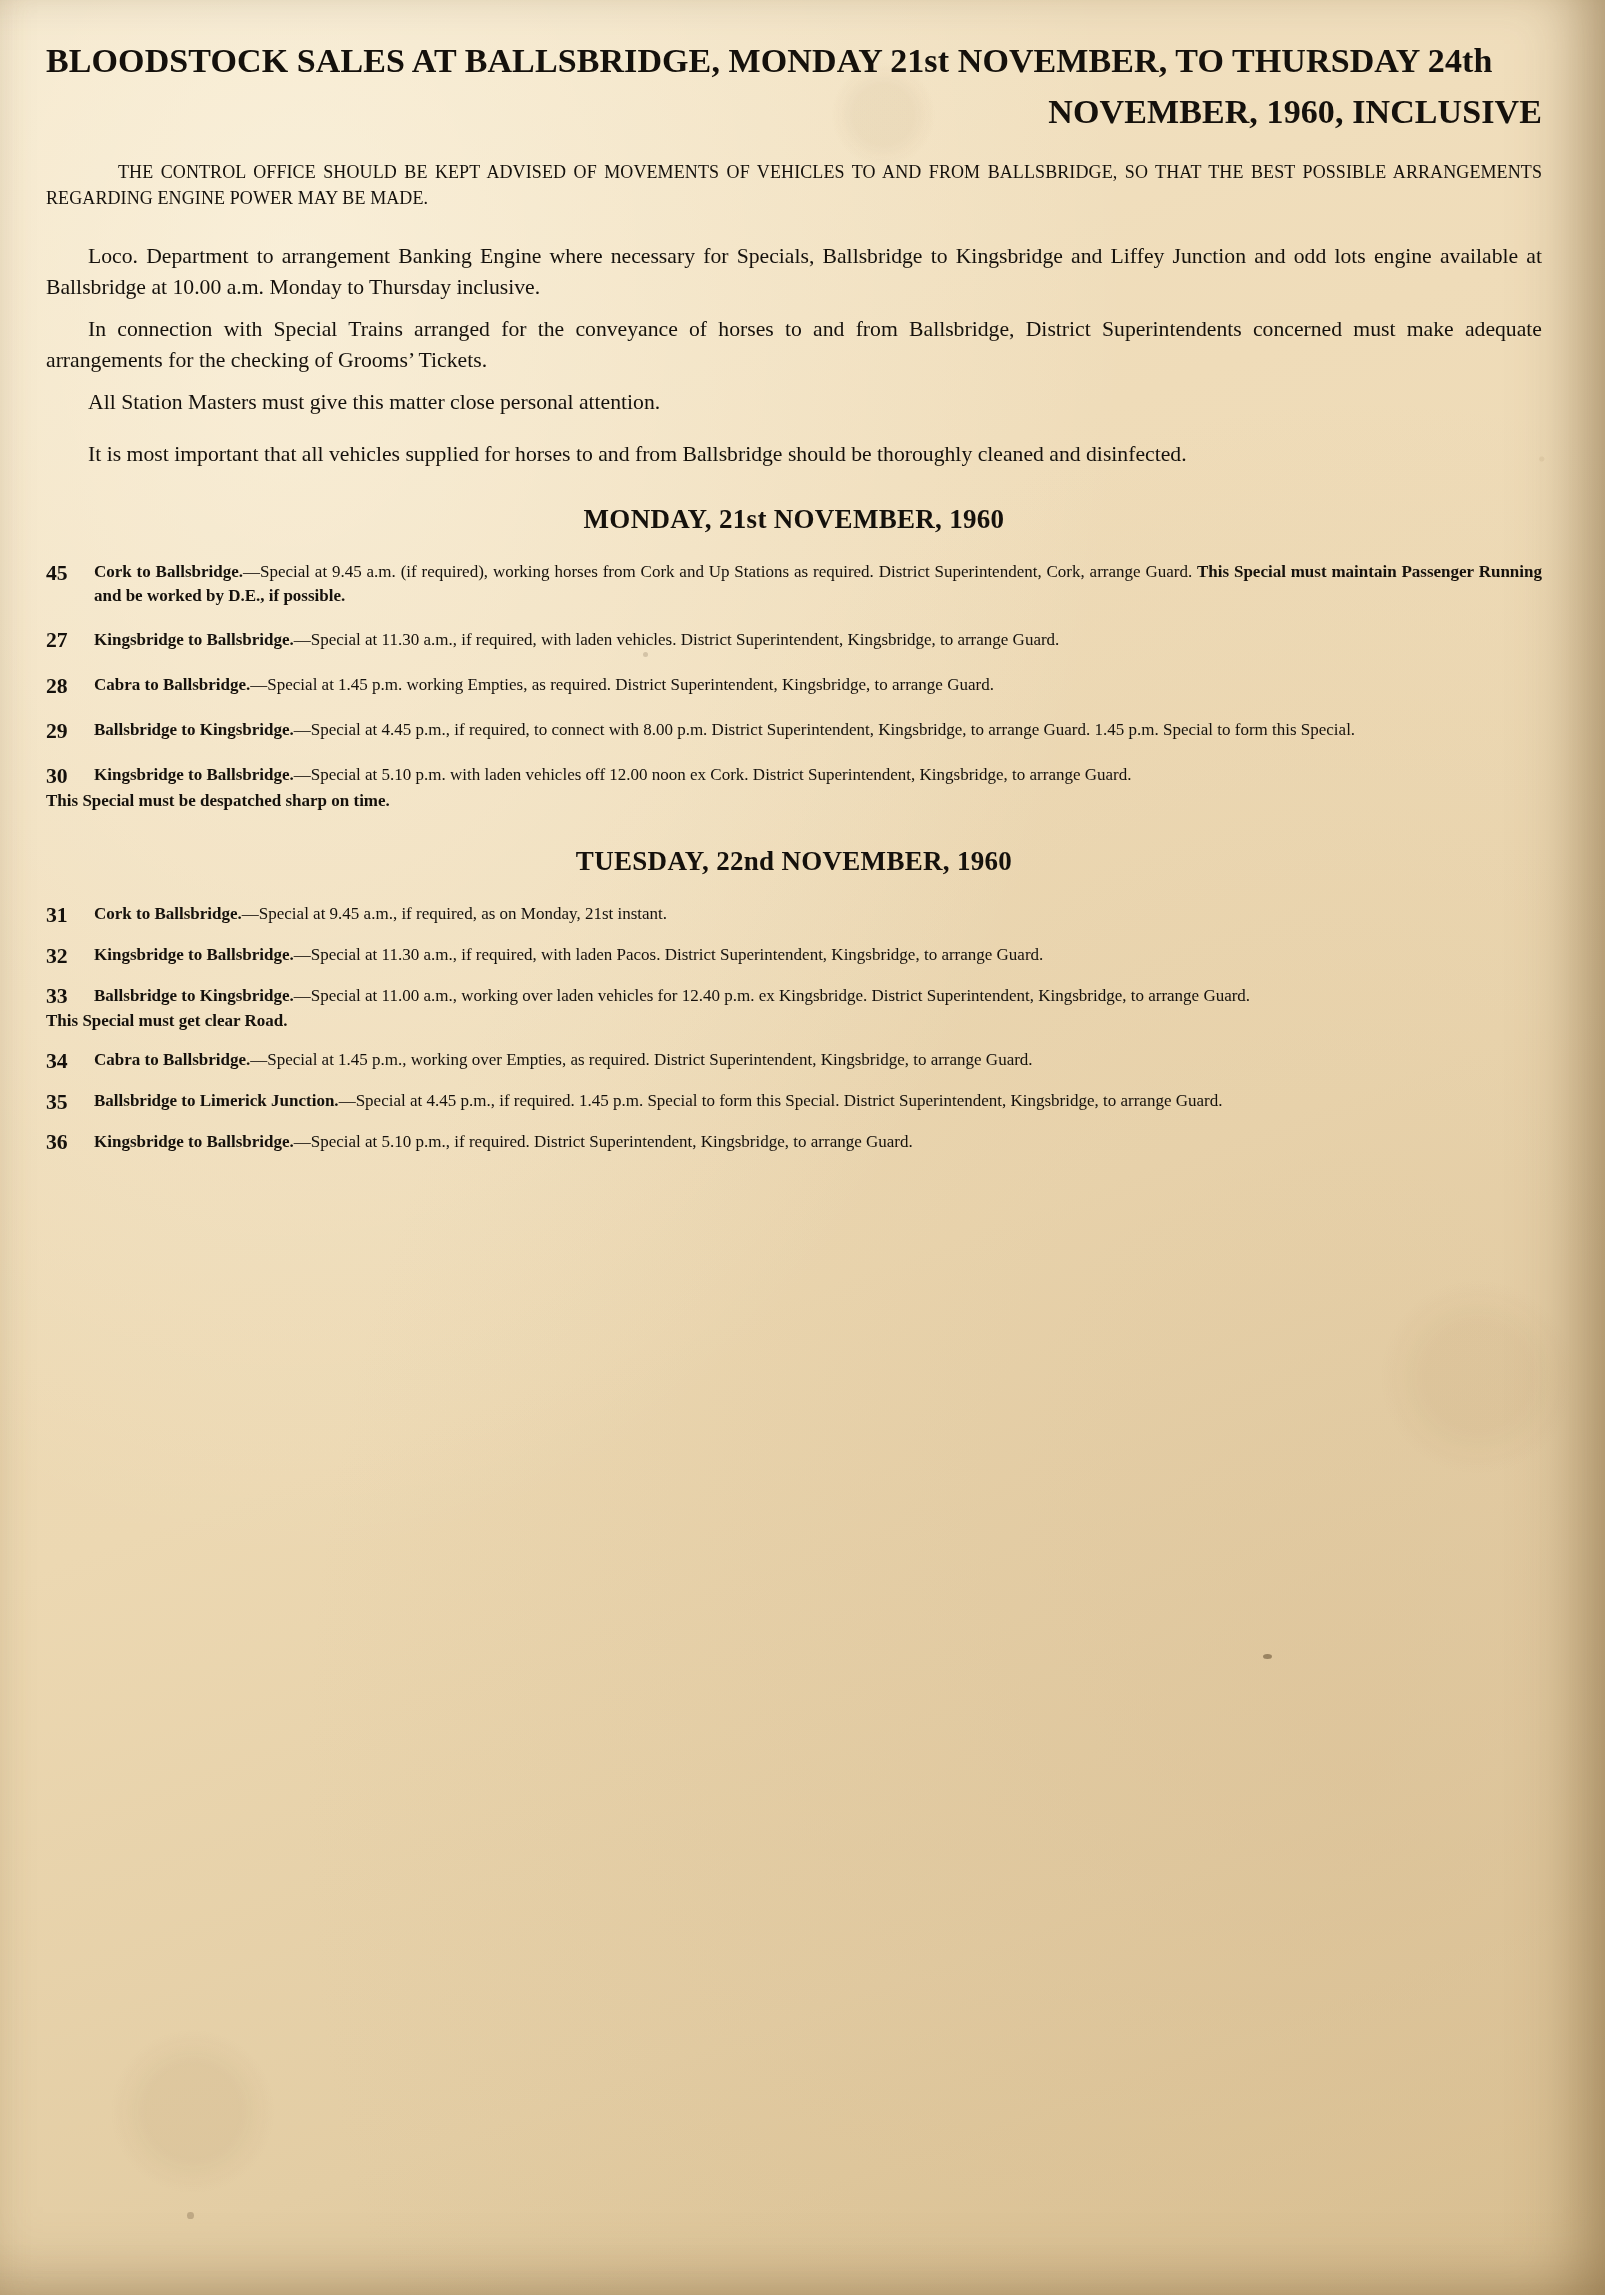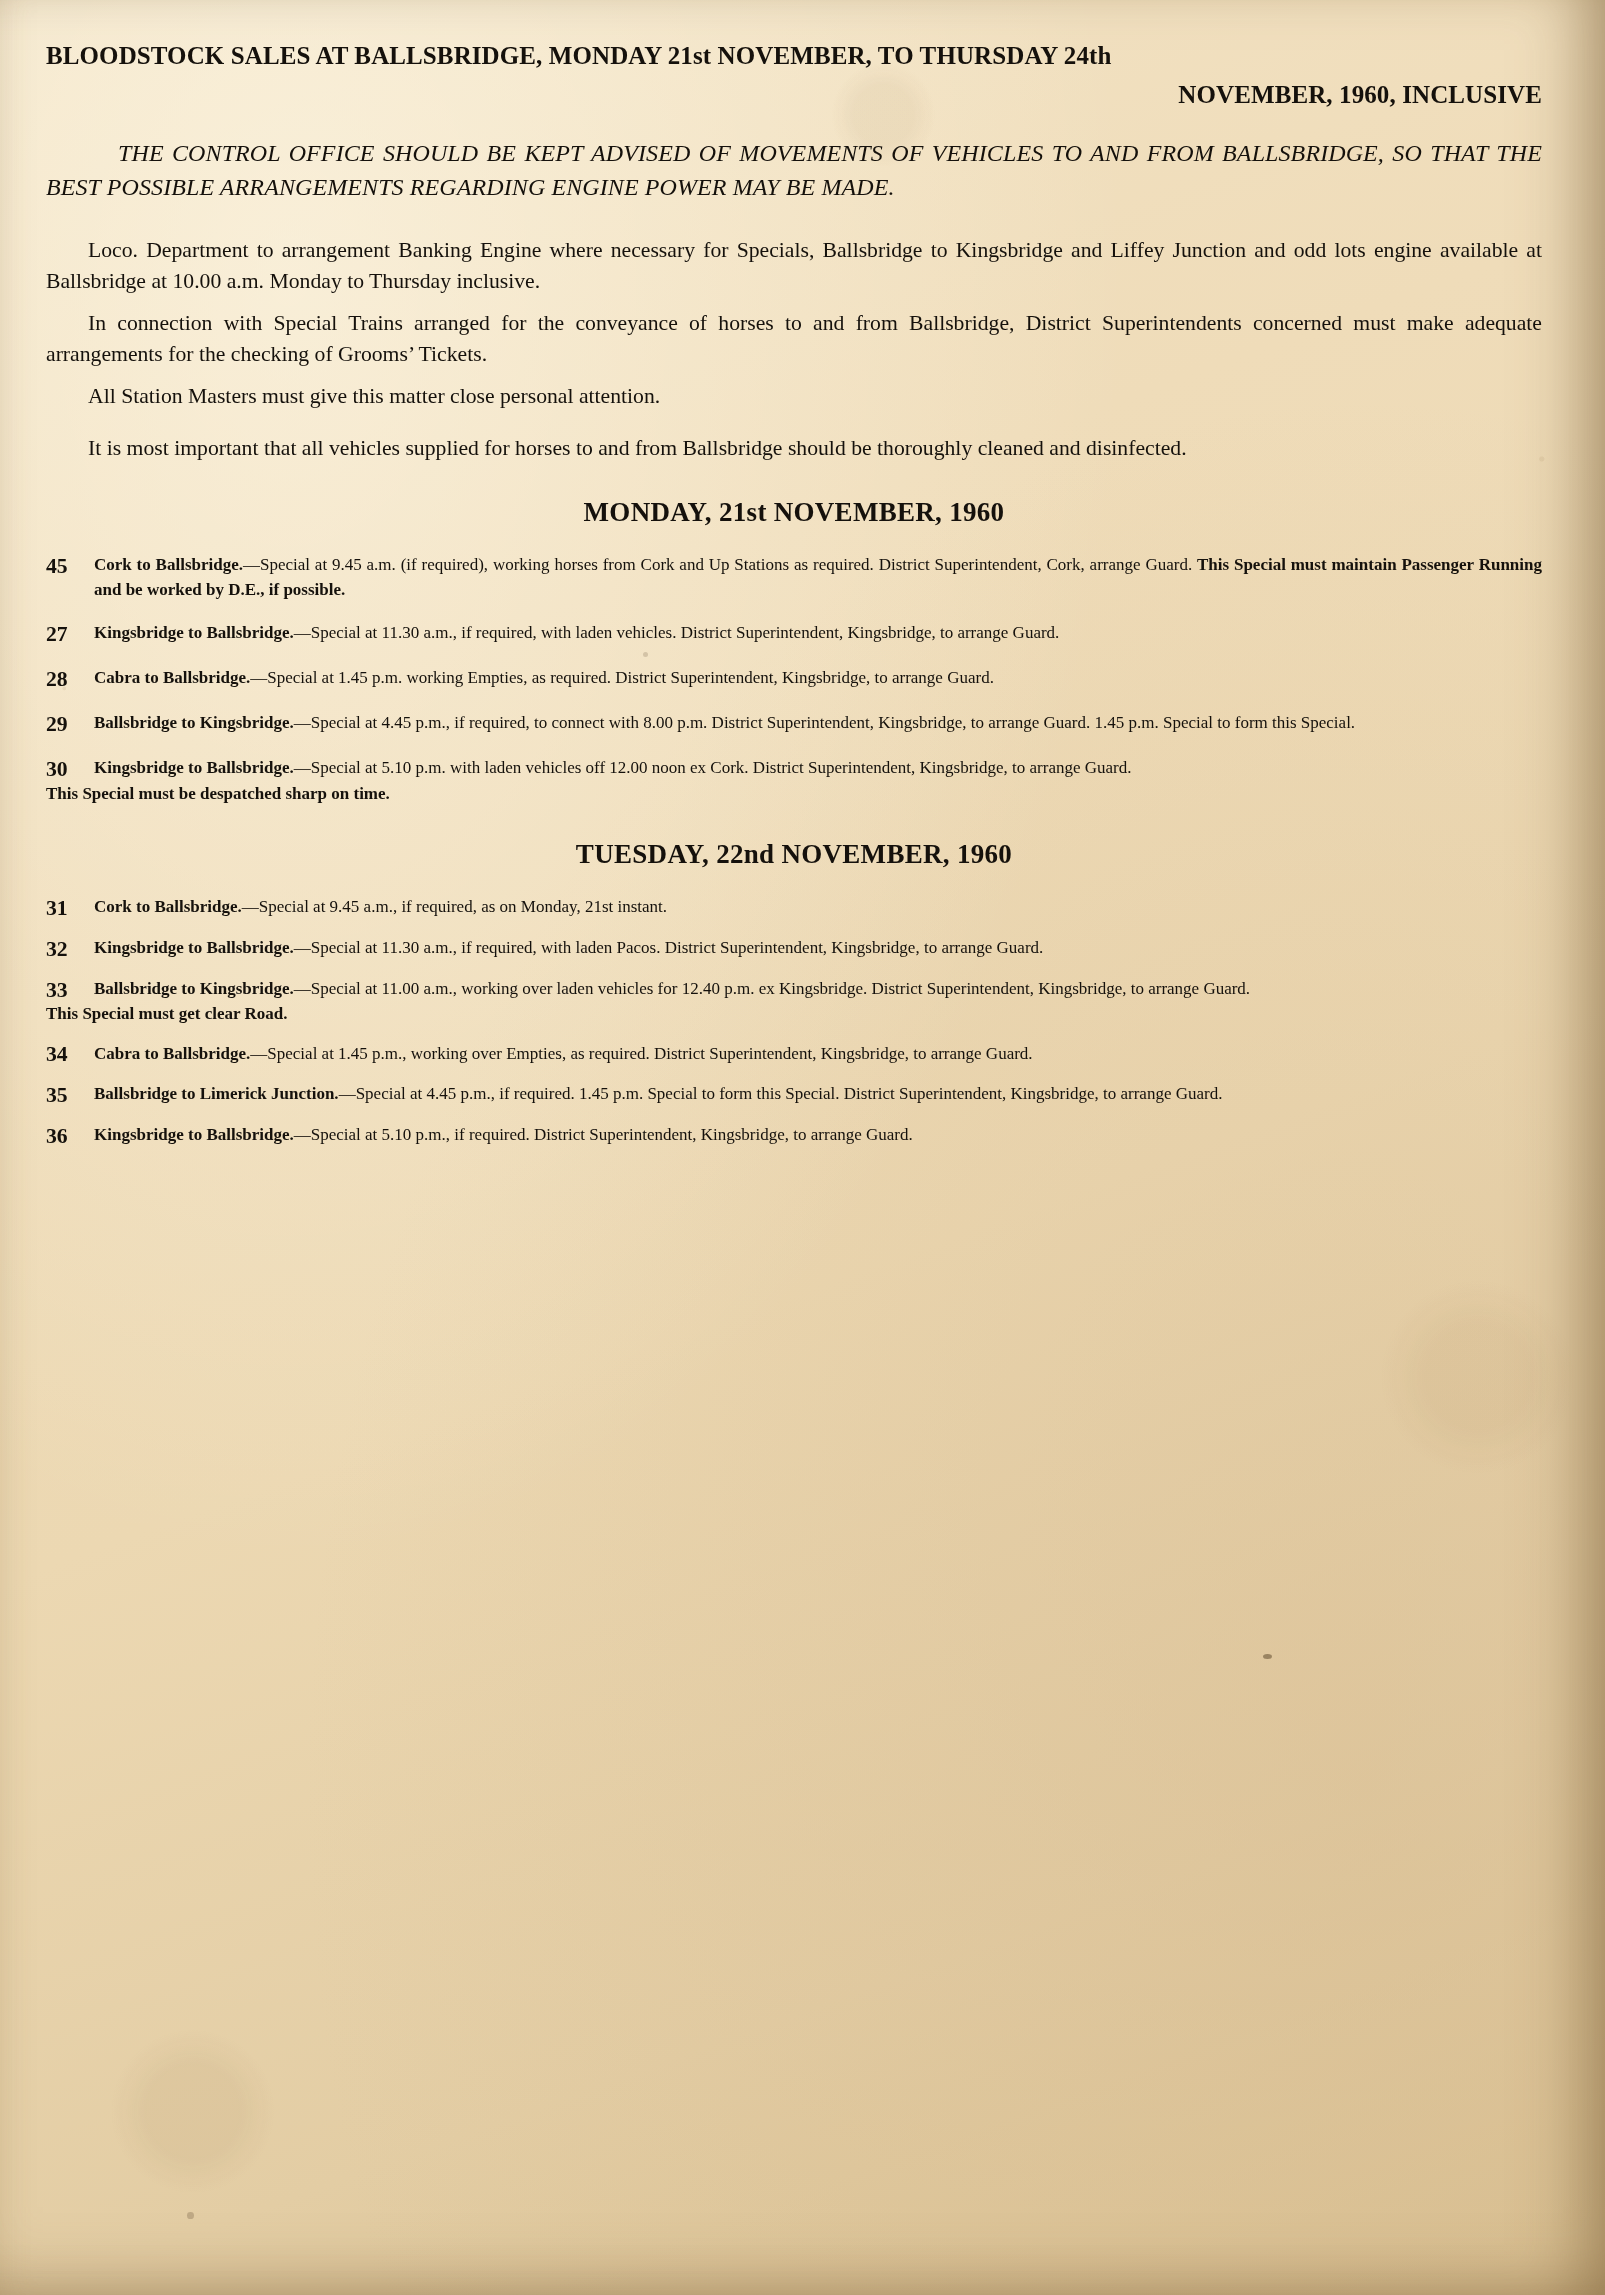--- a/index.html
+++ b/index.html
@@ -43,38 +43,37 @@
     inset: 0;
     pointer-events: none;
     box-shadow:
       inset -52px 0 67px -30px rgba(120,92,52,0.55),
       inset 0 -45px 67px -37px rgba(120,92,52,0.40),
       inset 21px 0 45px -37px rgba(150,120,75,0.30);
   }
   .content { position: relative; z-index: 2; }
 
   h1.title {
-    font-size: 25px;
+    font-size: 34px;
     line-height: 1.32;
     font-weight: bold;
     text-align: center;
     margin: 0 0 25.4px 0;
     letter-spacing: 0.1px;
     text-transform: none;
   }
   h1.title .ln1 { display: block; text-align: left; }
   h1.title .ln2 { display: block; text-align: right; margin-top: 6px; }
 
   p.lead {
-    font-size: 24px;
+    font-size: 18px;
     line-height: 1.42;
     margin: 0 0 30px 0;
     text-align: justify;
     letter-spacing: 0.1px;
-    font-style: italic;
   }
   p.lead .ind { display: inline-block; width: 72px; }
 
   p.body {
     font-size: 21.7px;
     line-height: 1.44;
     margin: 0 0 10.5px 0;
     text-align: justify;
     text-indent: 42px;
   }

